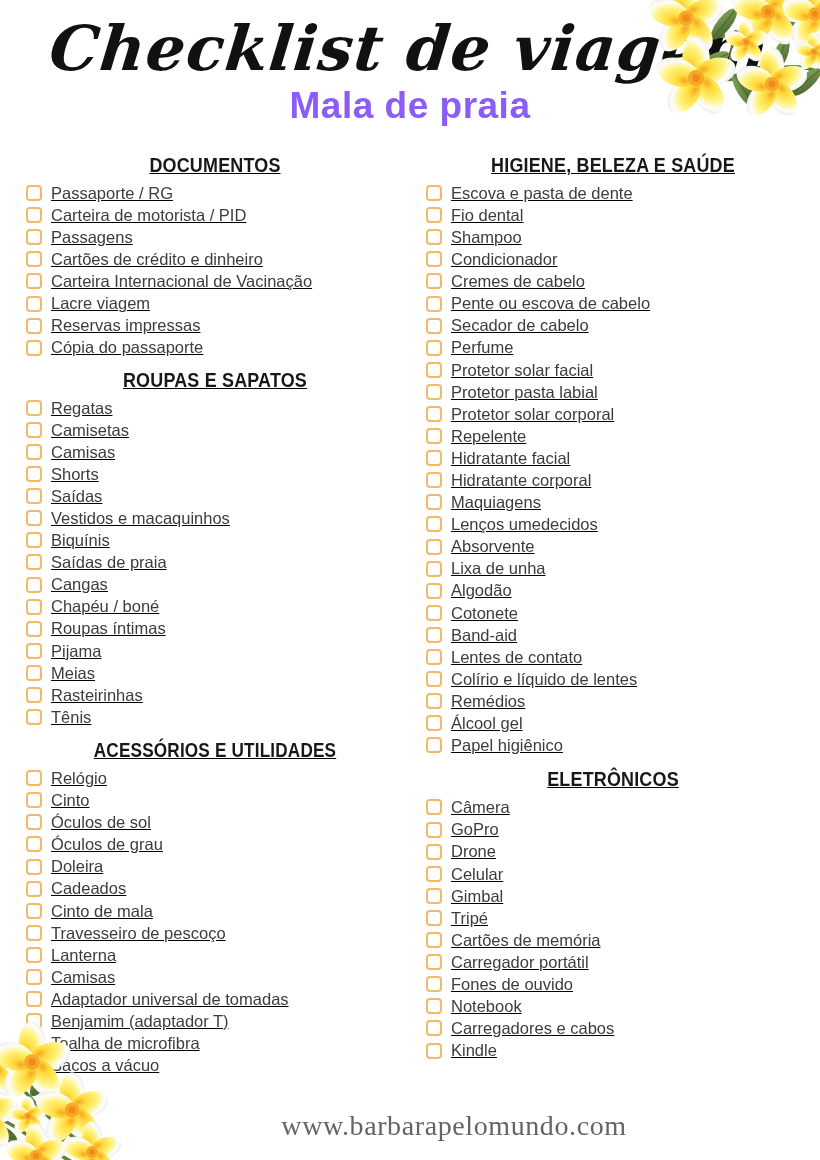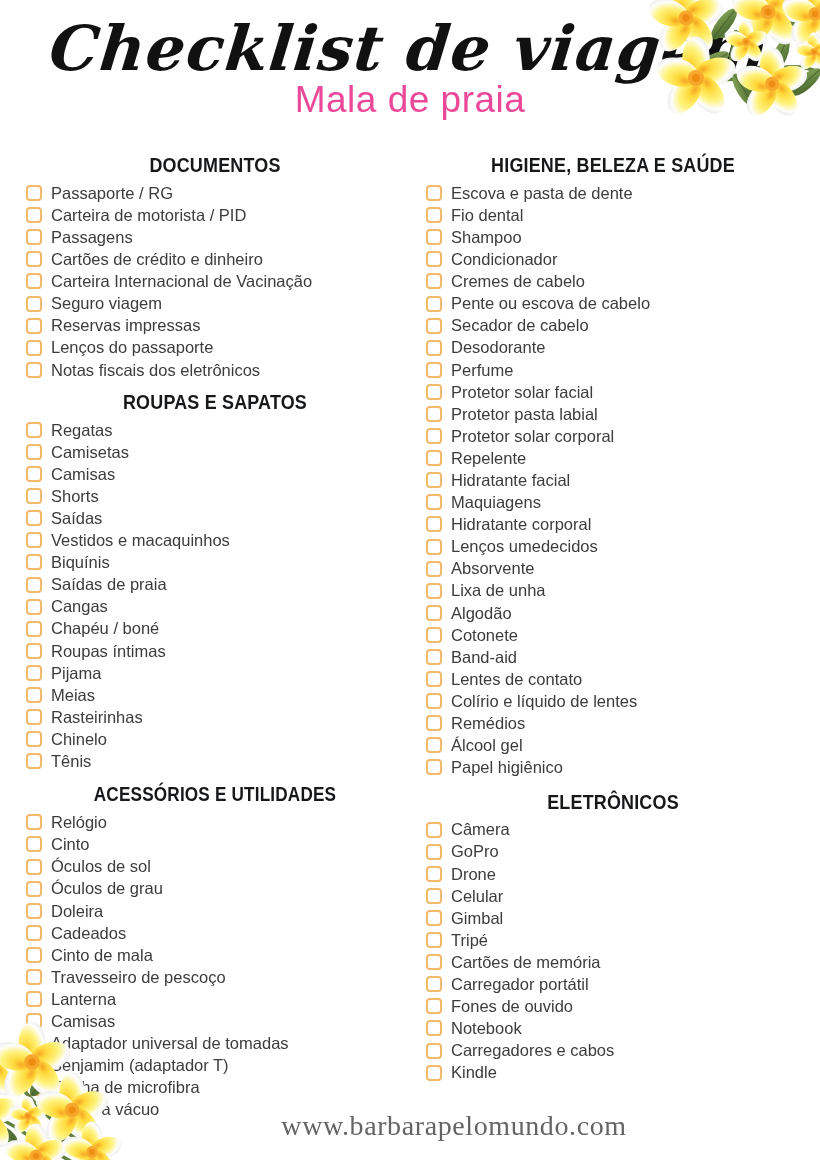--- a/index.html
+++ b/index.html
@@ -34,25 +34,25 @@
     color: #111111;
     letter-spacing: 1px;
     line-height: 1;
     padding-top: 18px;
     transform: skewX(-6deg);
     white-space: nowrap;
   }
 
   .title-sub {
     font-family: "Liberation Sans", sans-serif;
-    font-weight: 400;
+    font-weight: 700;
     font-size: 37px;
-    color: #ec4899;
+    color: #8b5cf6;
     line-height: 1;
-    margin-top: 1px;
+    margin-top: 7px;
     letter-spacing: 0.5px;
   }
 
   
   .flowers-tr {
     position: absolute;
     top: -14px;
     right: -10px;
     width: 190px;
     height: 165px;
@@ -71,20 +71,21 @@
   
   .columns {
     display: flex;
     padding: 0 14px;
     align-items: flex-start;
   }
 
   .col {
     width: 50%;
     position: relative;
+    text-decoration: underline;
   }
 
   .col-left { padding-left: 6px; }
   .col-right { padding-left: 10px; }
 
   .section { margin-bottom: 0; }
 
   .section-title {
     font-family: "Liberation Sans", sans-serif;
     font-weight: 700;
@@ -225,33 +226,29 @@
           <li class="item">
               <span class="checkbox"></span>
               <span class="item-label">Cartões de crédito e dinheiro</span>
             </li>
           <li class="item">
               <span class="checkbox"></span>
               <span class="item-label">Carteira Internacional de Vacinação</span>
             </li>
           <li class="item">
               <span class="checkbox"></span>
-              <span class="item-label">Seguro viagem</span>
+              <span class="item-label">Lacre viagem</span>
             </li>
           <li class="item">
               <span class="checkbox"></span>
               <span class="item-label">Reservas impressas</span>
             </li>
           <li class="item">
               <span class="checkbox"></span>
-              <span class="item-label">Lenços do passaporte</span>
-            </li>
-          <li class="item">
-              <span class="checkbox"></span>
-              <span class="item-label">Notas fiscais dos eletrônicos</span>
+              <span class="item-label">Cópia do passaporte</span>
             </li>
         </ul>
       </div>
 
       <div class="gap-roupas"></div>
 
       <div class="section">
         <div class="section-title">ROUPAS E SAPATOS</div>
         <ul class="items">
           <li class="item">
@@ -305,24 +302,20 @@
           <li class="item">
               <span class="checkbox"></span>
               <span class="item-label">Meias</span>
             </li>
           <li class="item">
               <span class="checkbox"></span>
               <span class="item-label">Rasteirinhas</span>
             </li>
           <li class="item">
               <span class="checkbox"></span>
-              <span class="item-label">Chinelo</span>
-            </li>
-          <li class="item">
-              <span class="checkbox"></span>
               <span class="item-label">Tênis</span>
             </li>
         </ul>
       </div>
 
       <div class="gap-acess"></div>
 
       <div class="section">
         <div class="section-title tight">ACESSÓRIOS E UTILIDADES</div>
         <ul class="items">
@@ -415,24 +408,20 @@
           <li class="item">
               <span class="checkbox"></span>
               <span class="item-label">Pente ou escova de cabelo</span>
             </li>
           <li class="item">
               <span class="checkbox"></span>
               <span class="item-label">Secador de cabelo</span>
             </li>
           <li class="item">
               <span class="checkbox"></span>
-              <span class="item-label">Desodorante</span>
-            </li>
-          <li class="item">
-              <span class="checkbox"></span>
               <span class="item-label">Perfume</span>
             </li>
           <li class="item">
               <span class="checkbox"></span>
               <span class="item-label">Protetor solar facial</span>
             </li>
           <li class="item">
               <span class="checkbox"></span>
               <span class="item-label">Protetor pasta labial</span>
             </li>
@@ -443,25 +432,25 @@
           <li class="item">
               <span class="checkbox"></span>
               <span class="item-label">Repelente</span>
             </li>
           <li class="item">
               <span class="checkbox"></span>
               <span class="item-label">Hidratante facial</span>
             </li>
           <li class="item">
               <span class="checkbox"></span>
+              <span class="item-label">Hidratante corporal</span>
+            </li>
+          <li class="item">
+              <span class="checkbox"></span>
               <span class="item-label">Maquiagens</span>
-            </li>
-          <li class="item">
-              <span class="checkbox"></span>
-              <span class="item-label">Hidratante corporal</span>
             </li>
           <li class="item">
               <span class="checkbox"></span>
               <span class="item-label">Lenços umedecidos</span>
             </li>
           <li class="item">
               <span class="checkbox"></span>
               <span class="item-label">Absorvente</span>
             </li>
           <li class="item">

